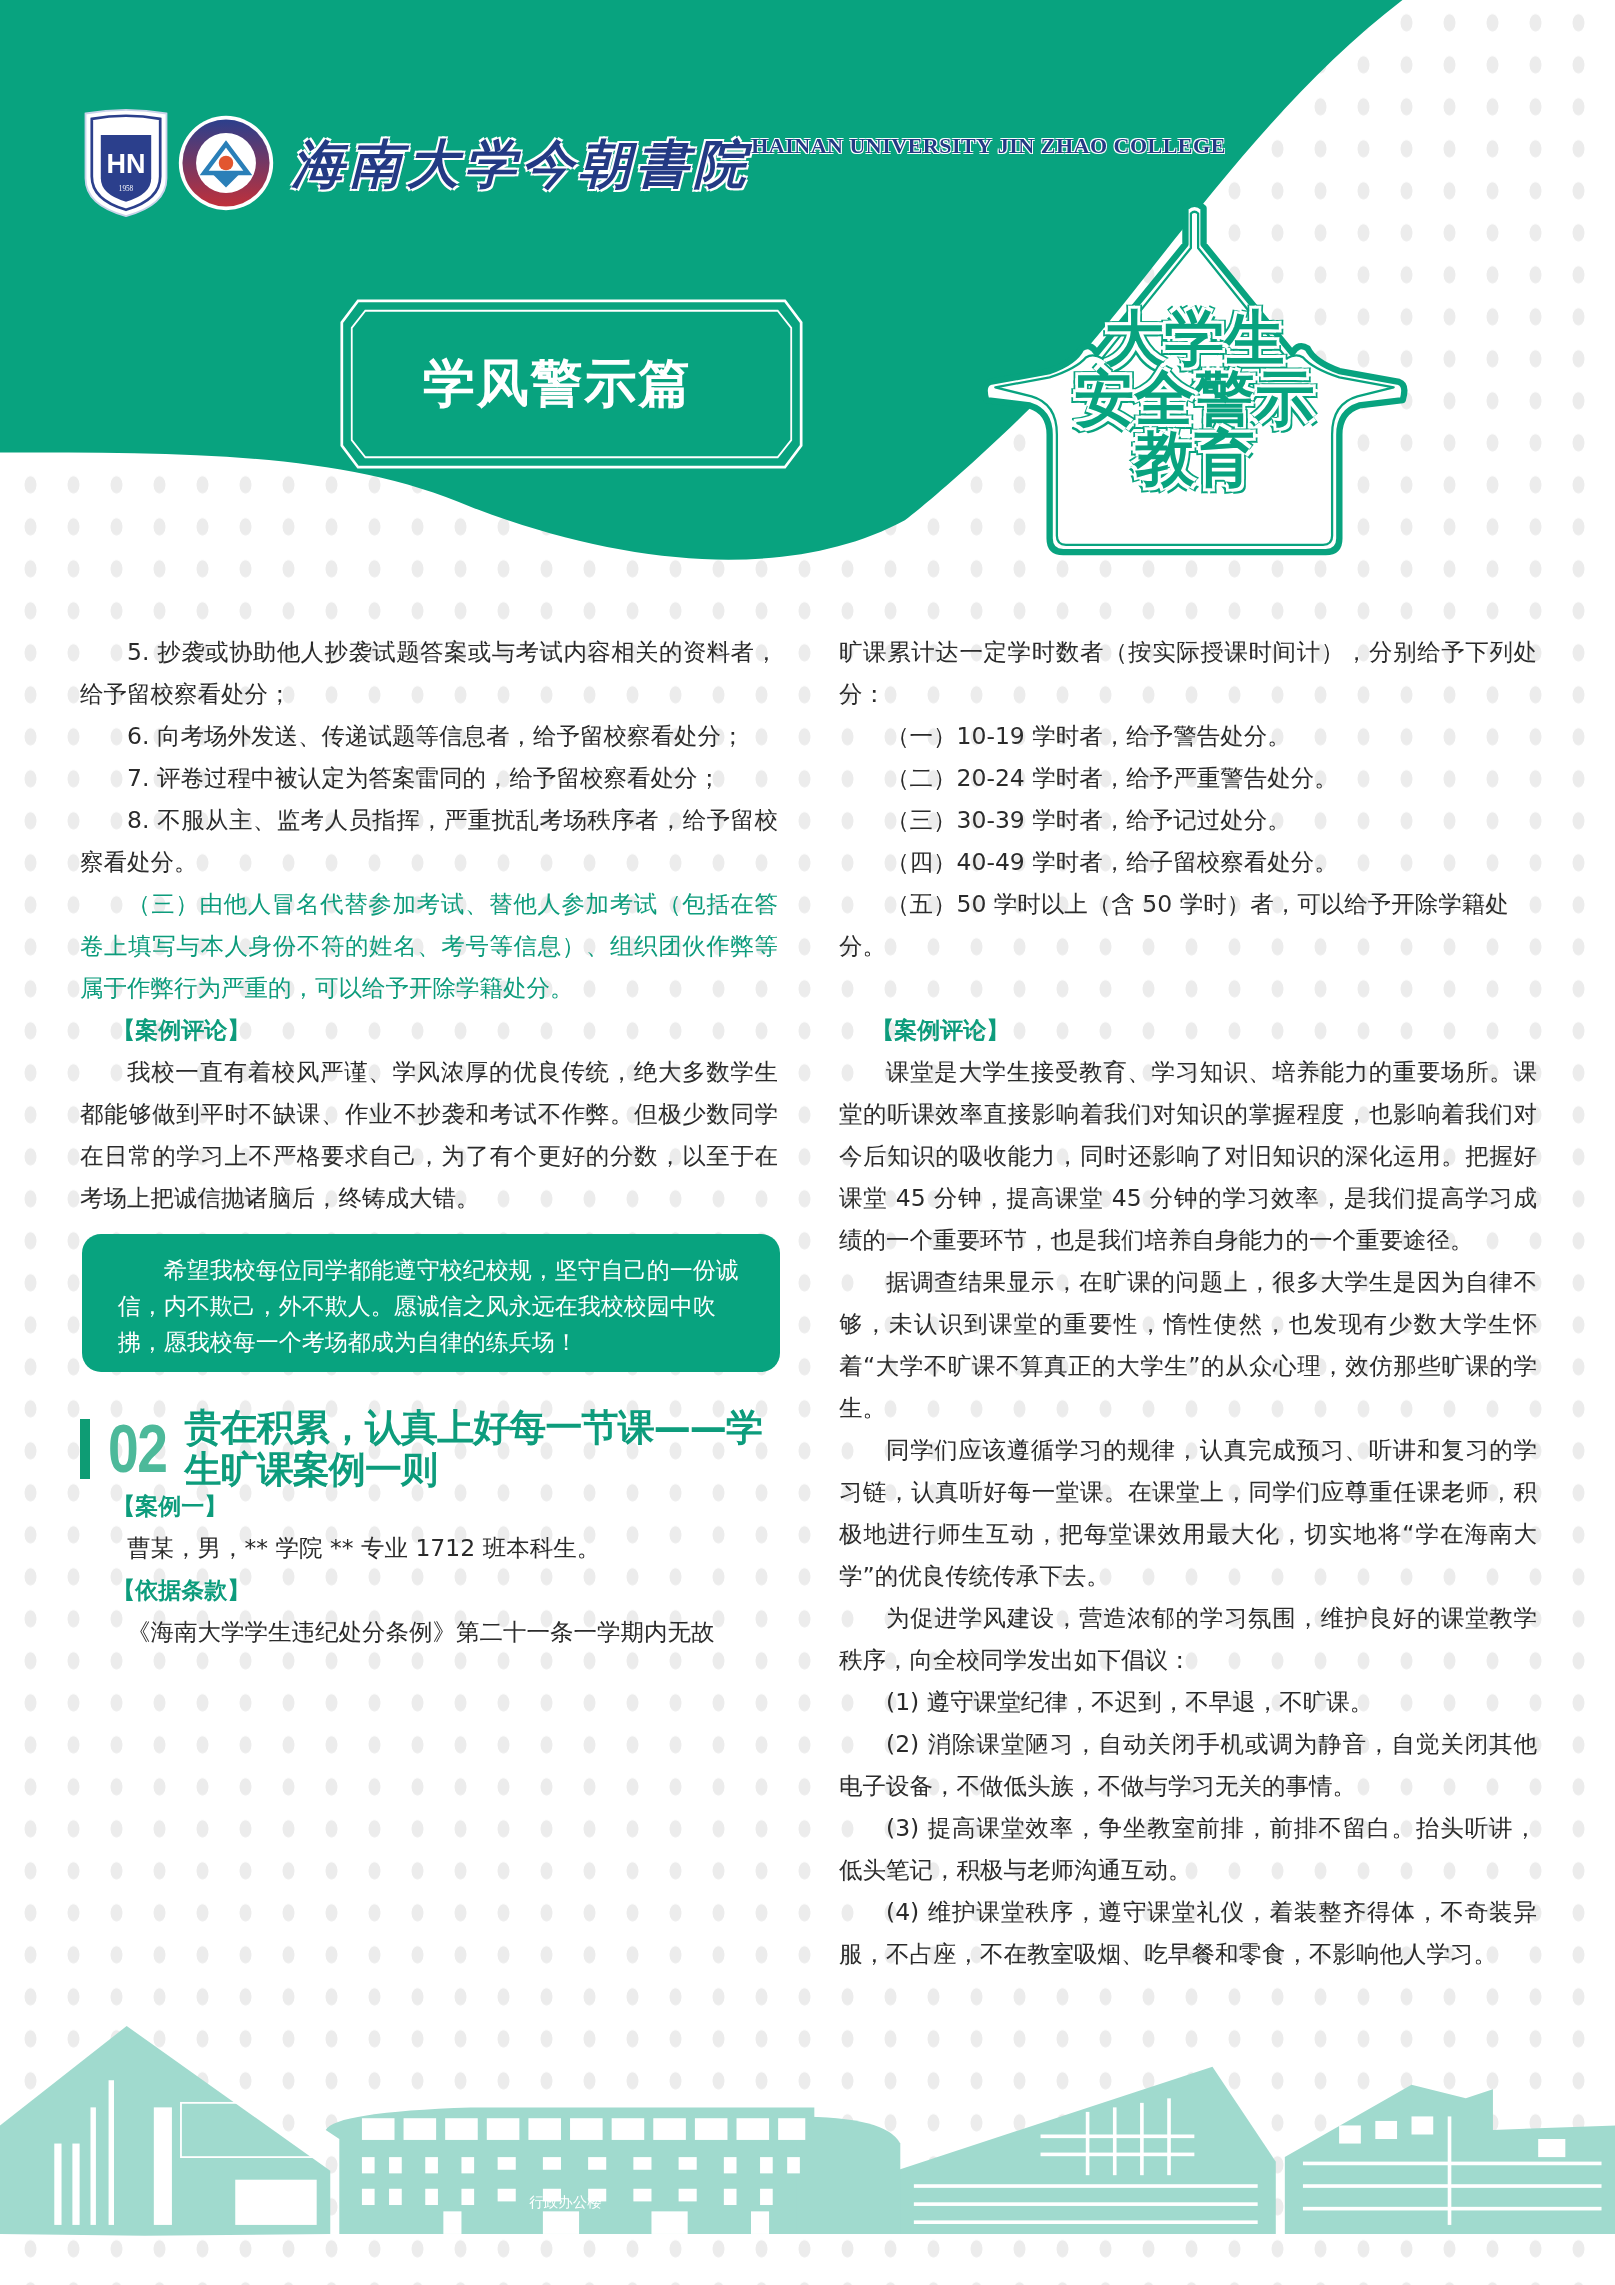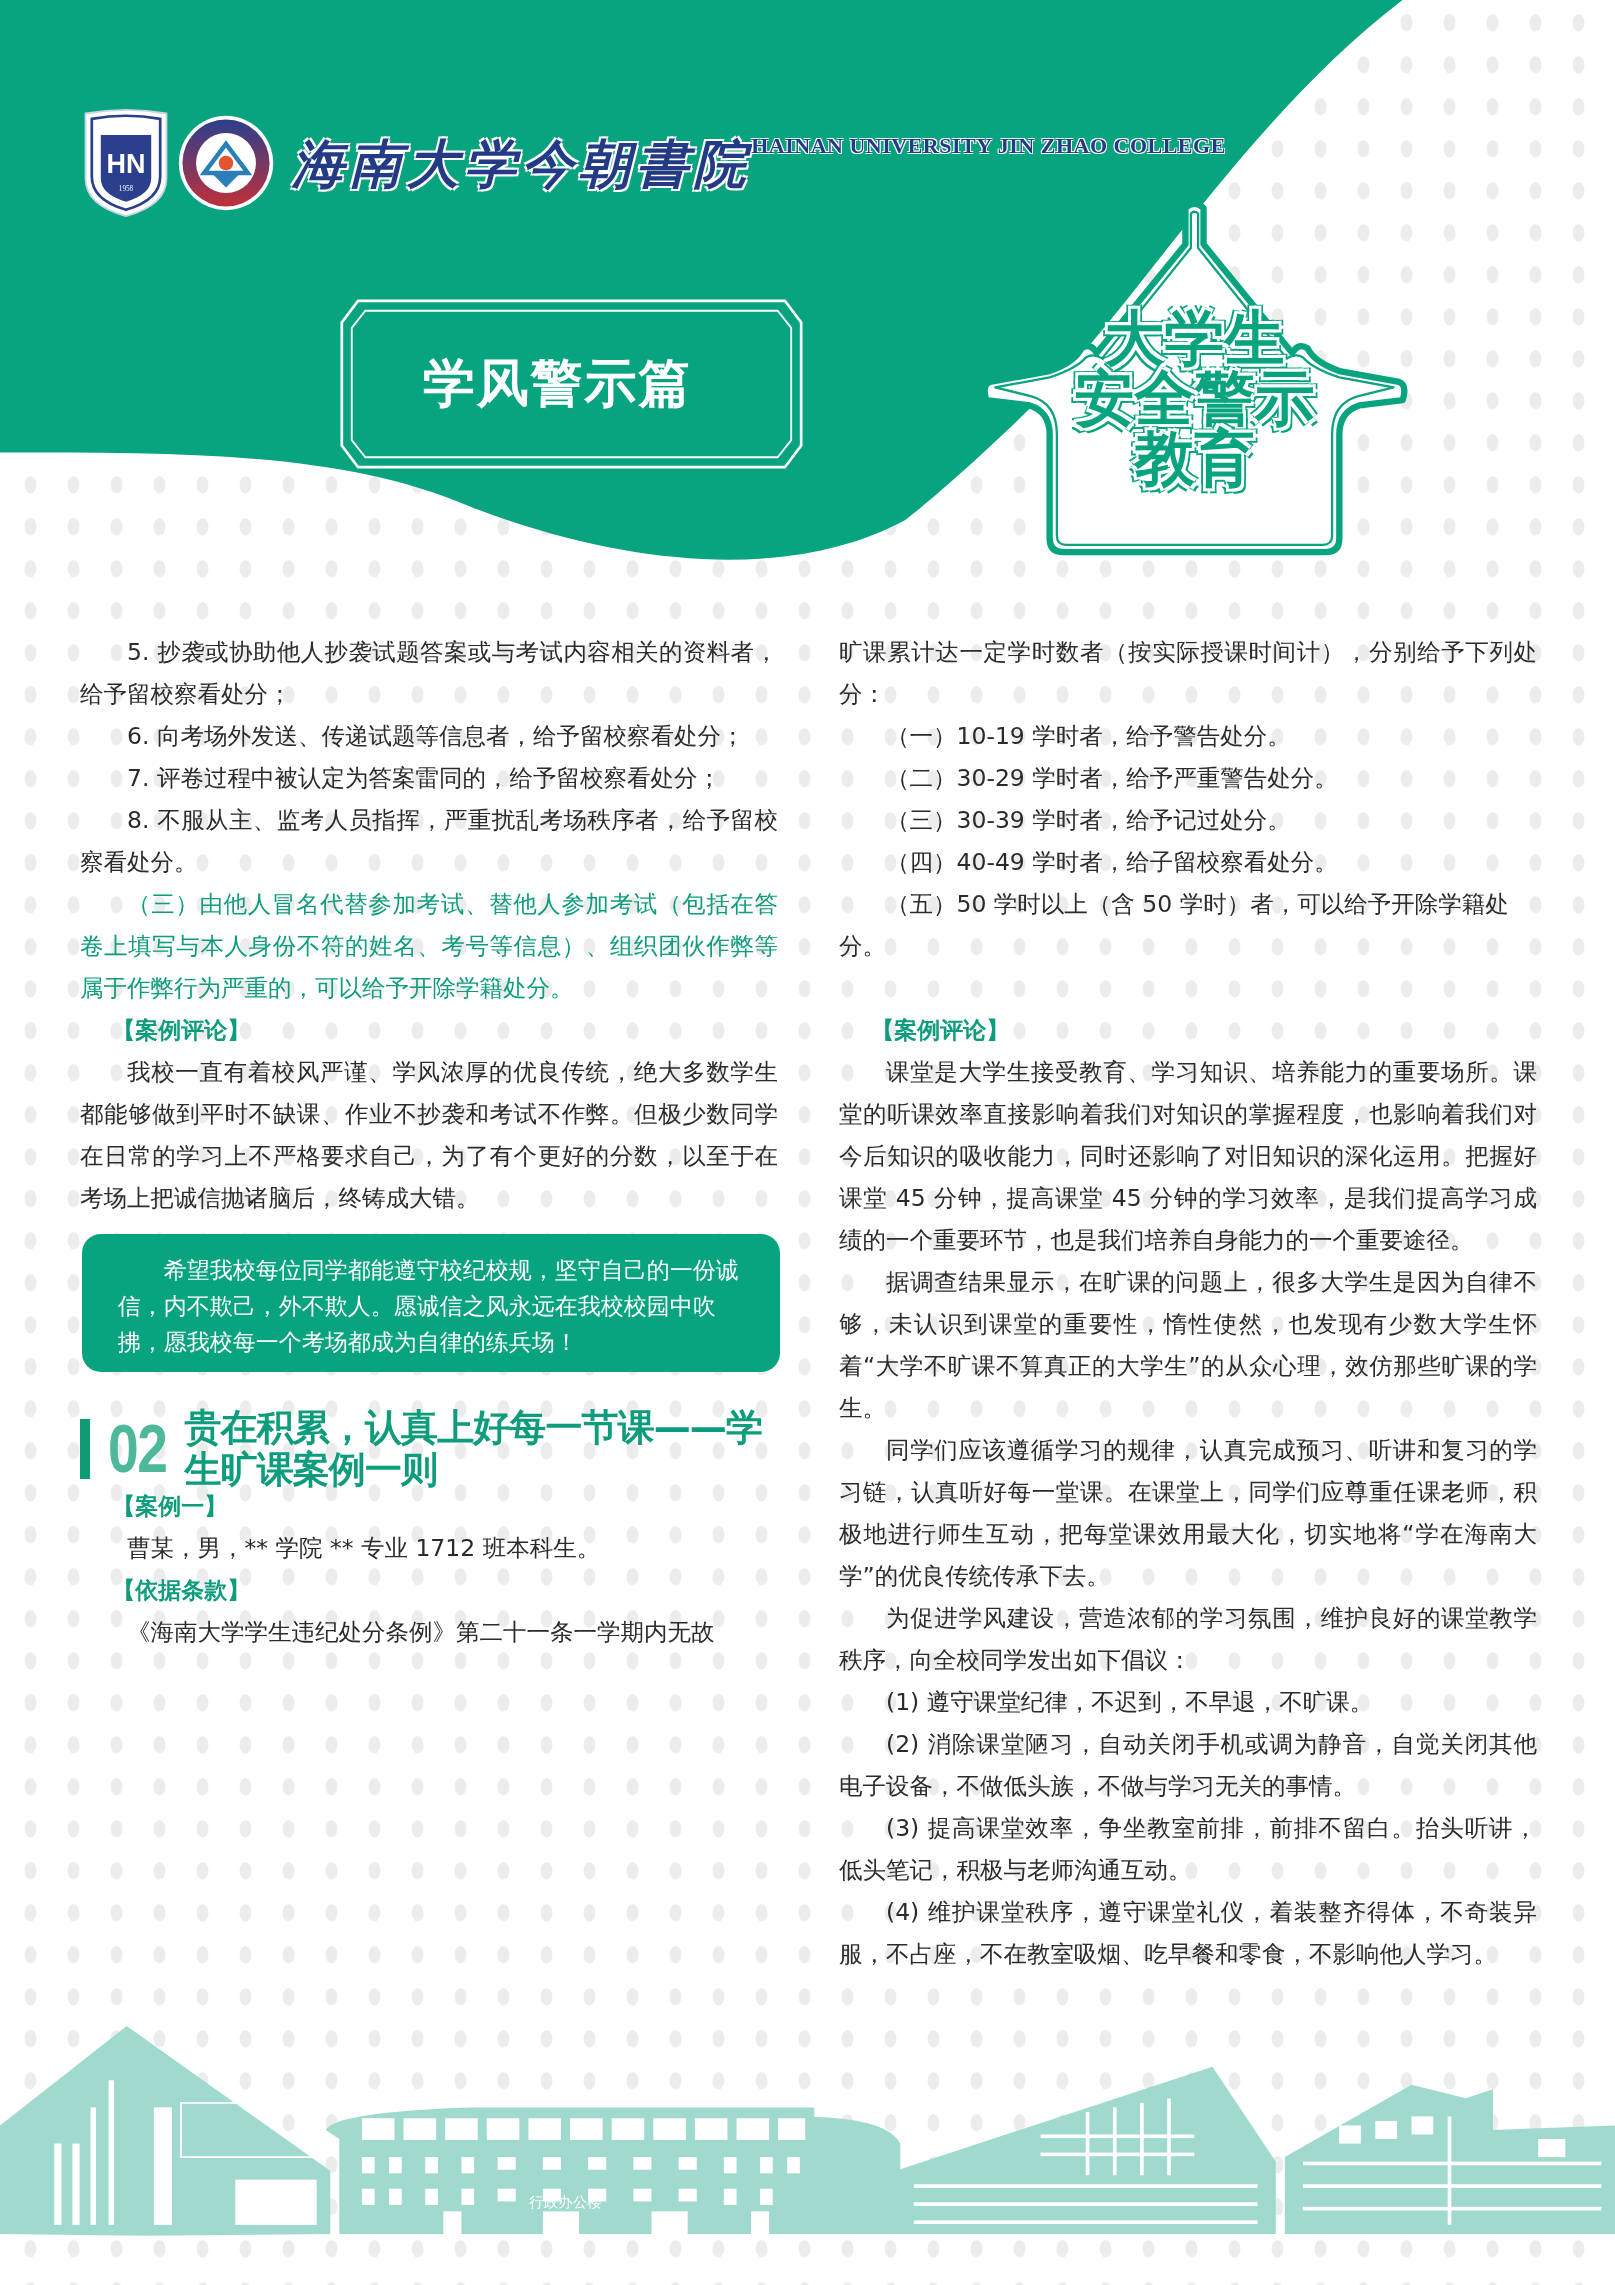--- a/index.html
+++ b/index.html
@@ -137,21 +137,21 @@
 
   <div class="sub">【案例一】</div>
   <div class="p">曹某，男，** 学院 ** 专业 1712 班本科生。</div>
   <div class="sub">【依据条款】</div>
   <div class="p">《海南大学学生违纪处分条例》第二十一条一学期内无故</div>
 </div>
 
 <div class="col col-right">
   <div class="p noind">旷课累计达一定学时数者（按实际授课时间计），分别给予下列处分：</div>
   <div class="list-item">（一）10-19 学时者，给予警告处分。</div>
-  <div class="list-item">（二）30-29 学时者，给予严重警告处分。</div>
+  <div class="list-item">（二）20-24 学时者，给予严重警告处分。</div>
   <div class="list-item">（三）30-39 学时者，给予记过处分。</div>
   <div class="list-item">（四）40-49 学时者，给子留校察看处分。</div>
   <div class="list-item">（五）50 学时以上（含 50 学时）者，可以给予开除学籍处分。</div>
   <div class="gap"></div>
   <div class="sub">【案例评论】</div>
   <div class="p">课堂是大学生接受教育、学习知识、培养能力的重要场所。课堂的听课效率直接影响着我们对知识的掌握程度，也影响着我们对今后知识的吸收能力，同时还影响了对旧知识的深化运用。把握好课堂 45 分钟，提高课堂 45 分钟的学习效率，是我们提高学习成绩的一个重要环节，也是我们培养自身能力的一个重要途径。</div>
   <div class="p">据调查结果显示，在旷课的问题上，很多大学生是因为自律不够，未认识到课堂的重要性，惰性使然，也发现有少数大学生怀着“大学不旷课不算真正的大学生”的从众心理，效仿那些旷课的学生。</div>
   <div class="p">同学们应该遵循学习的规律，认真完成预习、听讲和复习的学习链，认真听好每一堂课。在课堂上，同学们应尊重任课老师，积极地进行师生互动，把每堂课效用最大化，切实地将“学在海南大学”的优良传统传承下去。</div>
   <div class="p">为促进学风建设，营造浓郁的学习氛围，维护良好的课堂教学秩序，向全校同学发出如下倡议：</div>
   <div class="p">(1) 遵守课堂纪律，不迟到，不早退，不旷课。</div>

